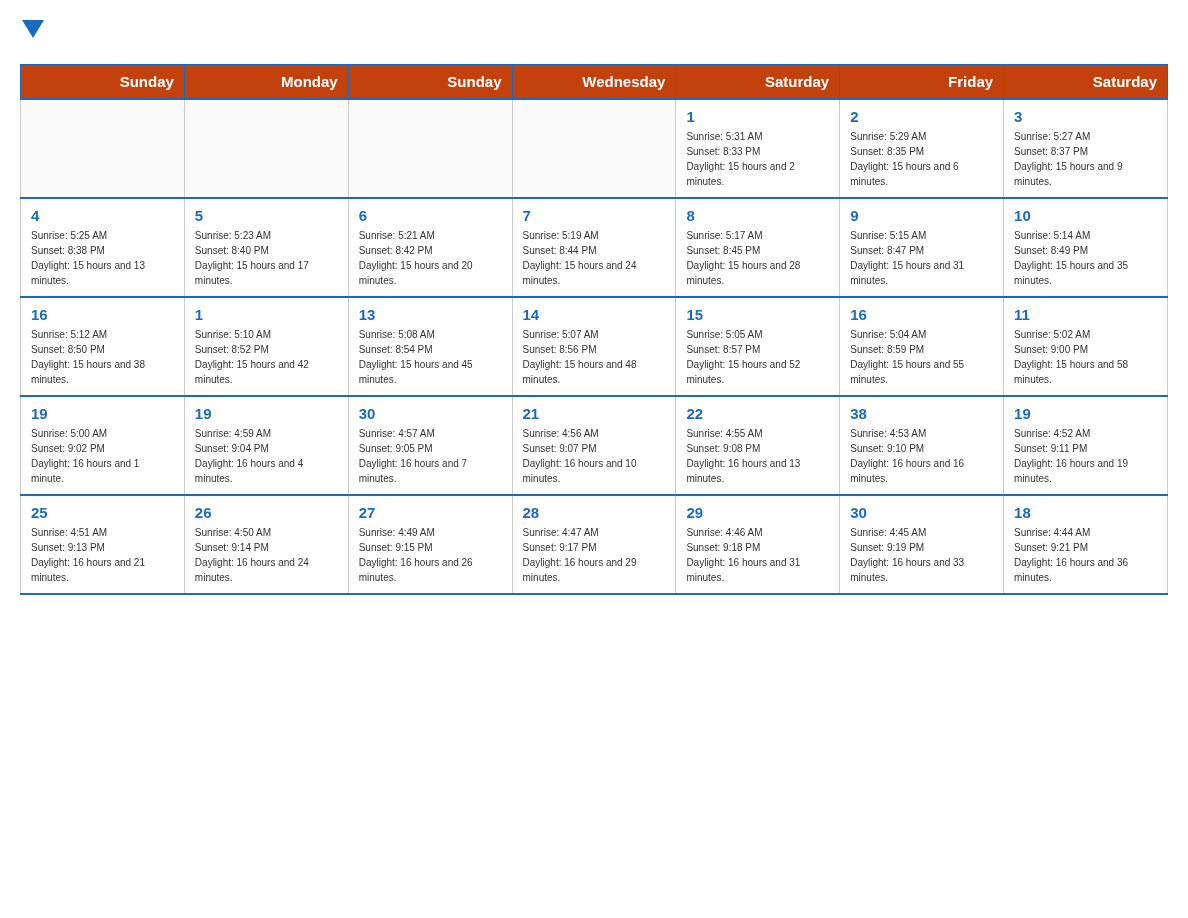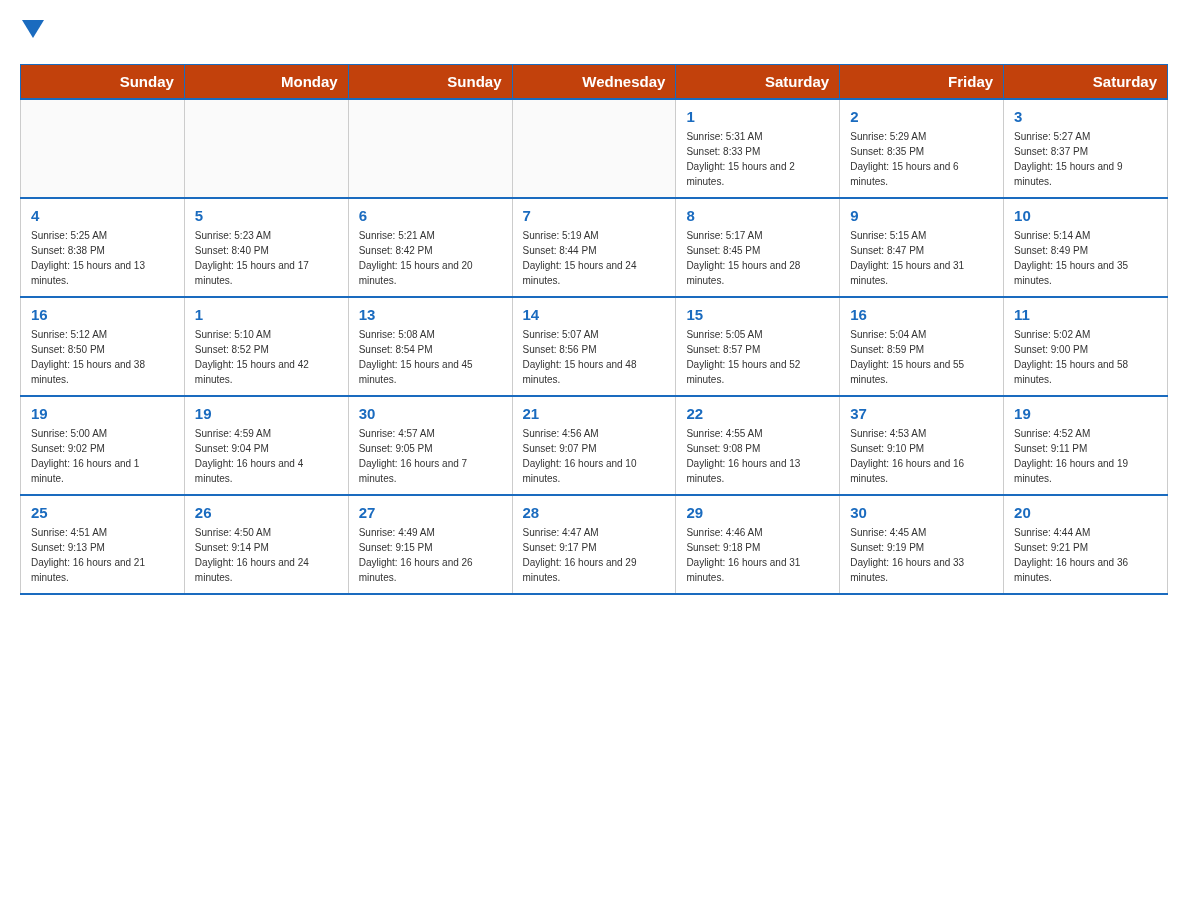--- a/index.html
+++ b/index.html
@@ -217,21 +217,21 @@
         </td>
         <td>
           <span class="day-num">21</span>
           <div class="day-info">Sunrise: 4:56 AM<br>Sunset: 9:07 PM<br>Daylight: 16 hours and 10 minutes.</div>
         </td>
         <td>
           <span class="day-num">22</span>
           <div class="day-info">Sunrise: 4:55 AM<br>Sunset: 9:08 PM<br>Daylight: 16 hours and 13 minutes.</div>
         </td>
         <td>
-          <span class="day-num">37</span>
+          <span class="day-num">38</span>
           <div class="day-info">Sunrise: 4:53 AM<br>Sunset: 9:10 PM<br>Daylight: 16 hours and 16 minutes.</div>
         </td>
         <td>
           <span class="day-num">19</span>
           <div class="day-info">Sunrise: 4:52 AM<br>Sunset: 9:11 PM<br>Daylight: 16 hours and 19 minutes.</div>
         </td>
       </tr>
       <tr>
         <td>
           <span class="day-num">25</span>
@@ -251,18 +251,18 @@
         </td>
         <td>
           <span class="day-num">29</span>
           <div class="day-info">Sunrise: 4:46 AM<br>Sunset: 9:18 PM<br>Daylight: 16 hours and 31 minutes.</div>
         </td>
         <td>
           <span class="day-num">30</span>
           <div class="day-info">Sunrise: 4:45 AM<br>Sunset: 9:19 PM<br>Daylight: 16 hours and 33 minutes.</div>
         </td>
         <td>
-          <span class="day-num">20</span>
+          <span class="day-num">18</span>
           <div class="day-info">Sunrise: 4:44 AM<br>Sunset: 9:21 PM<br>Daylight: 16 hours and 36 minutes.</div>
         </td>
       </tr>
     </tbody>
 </table>
 
 </body></html>

